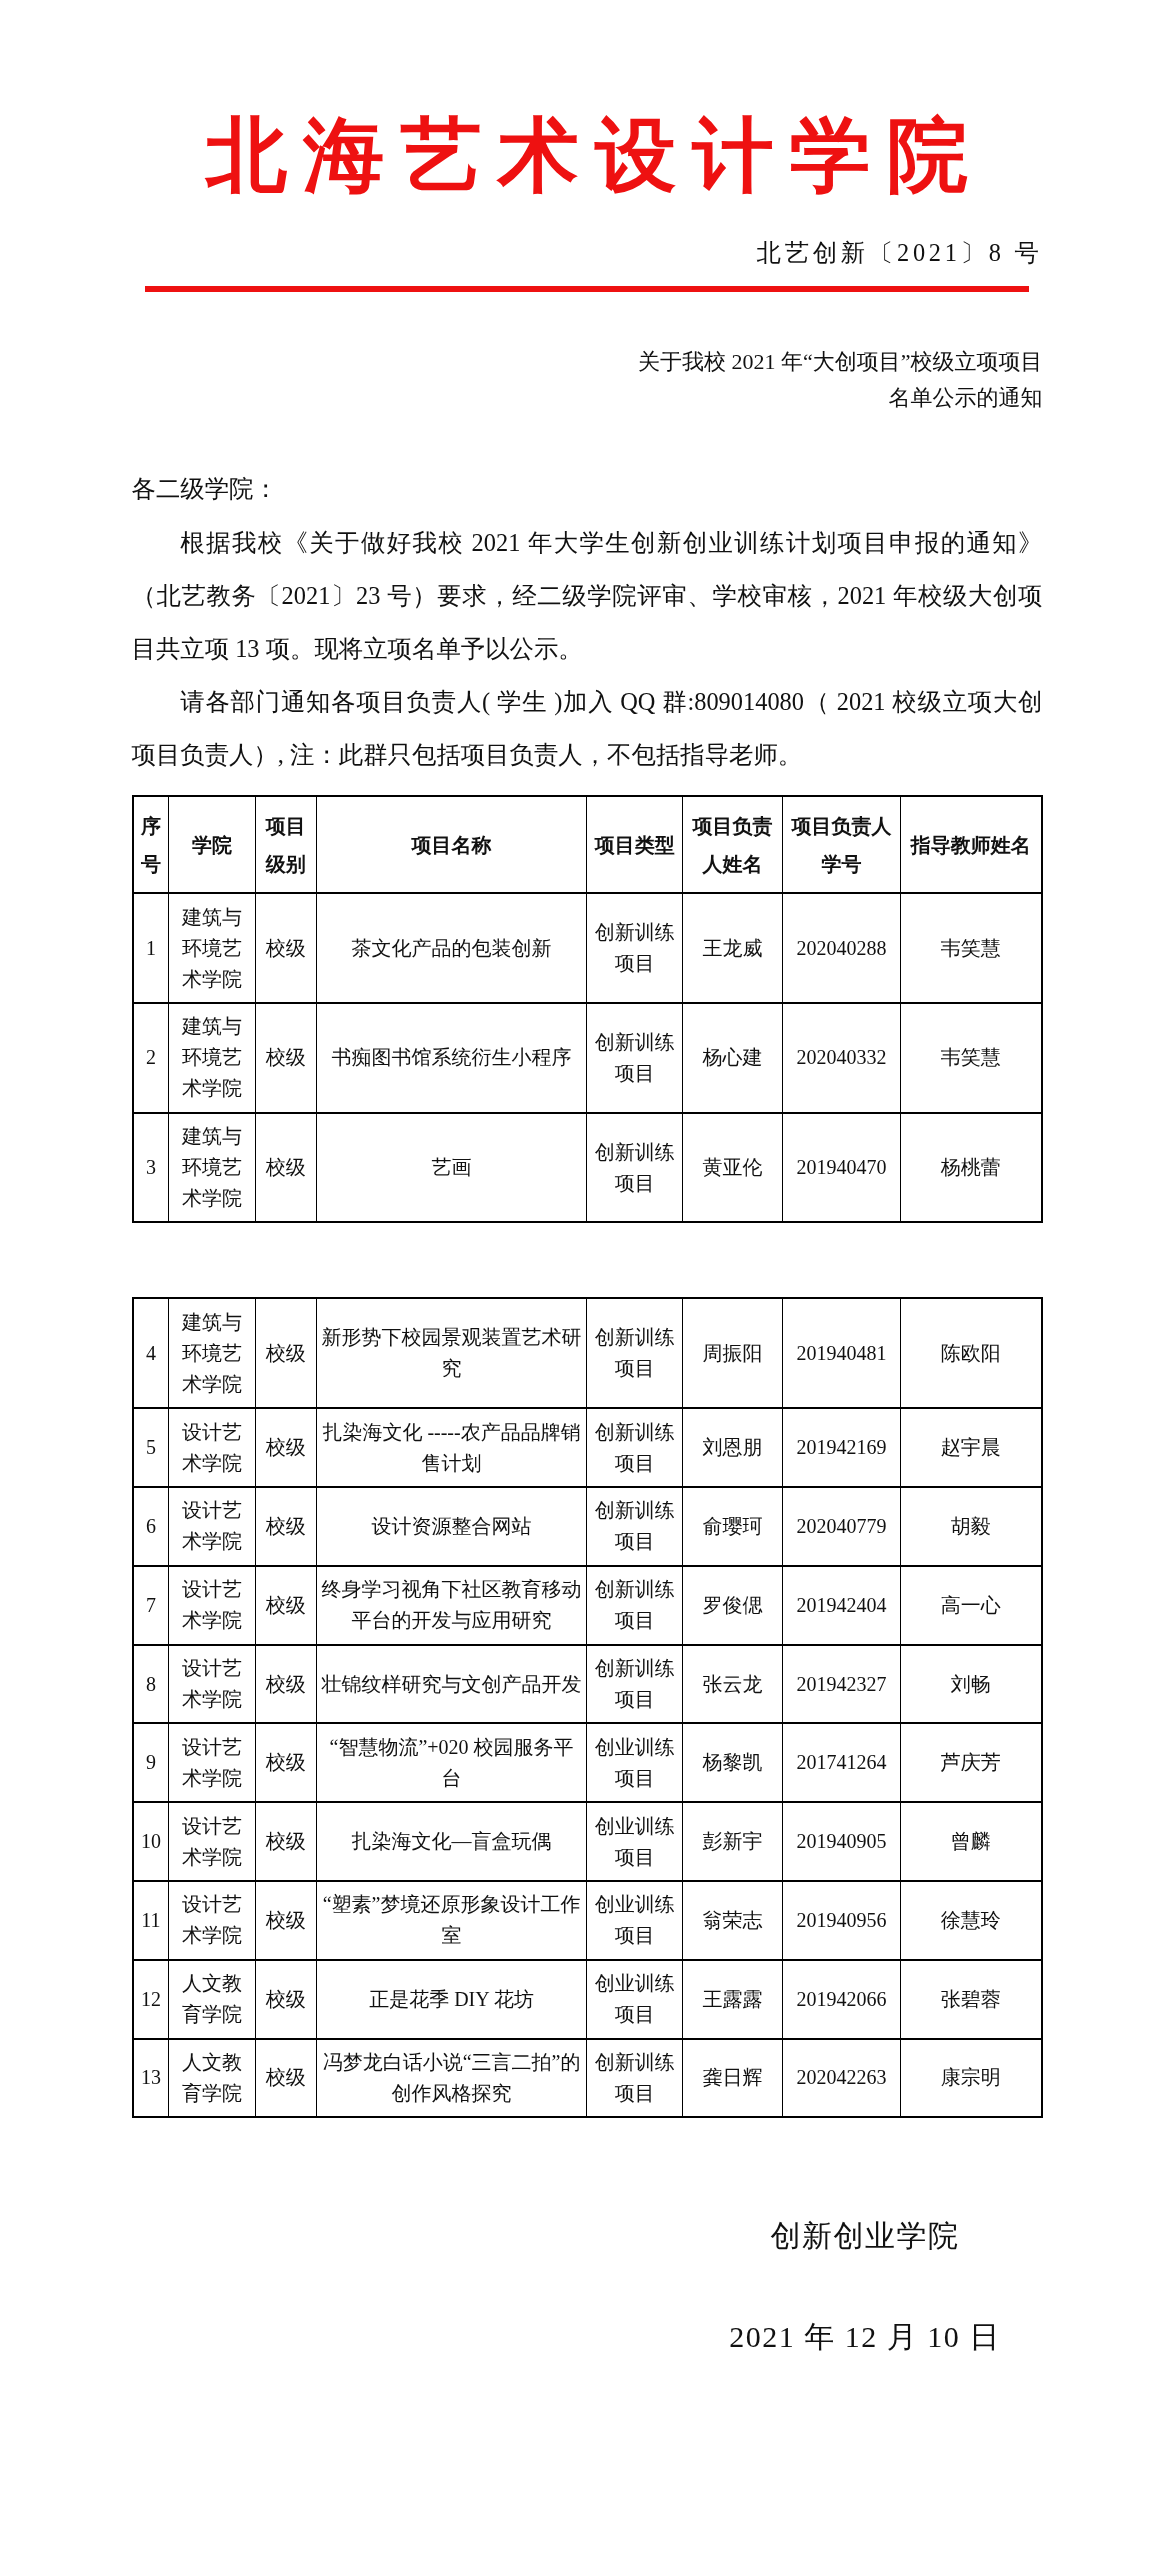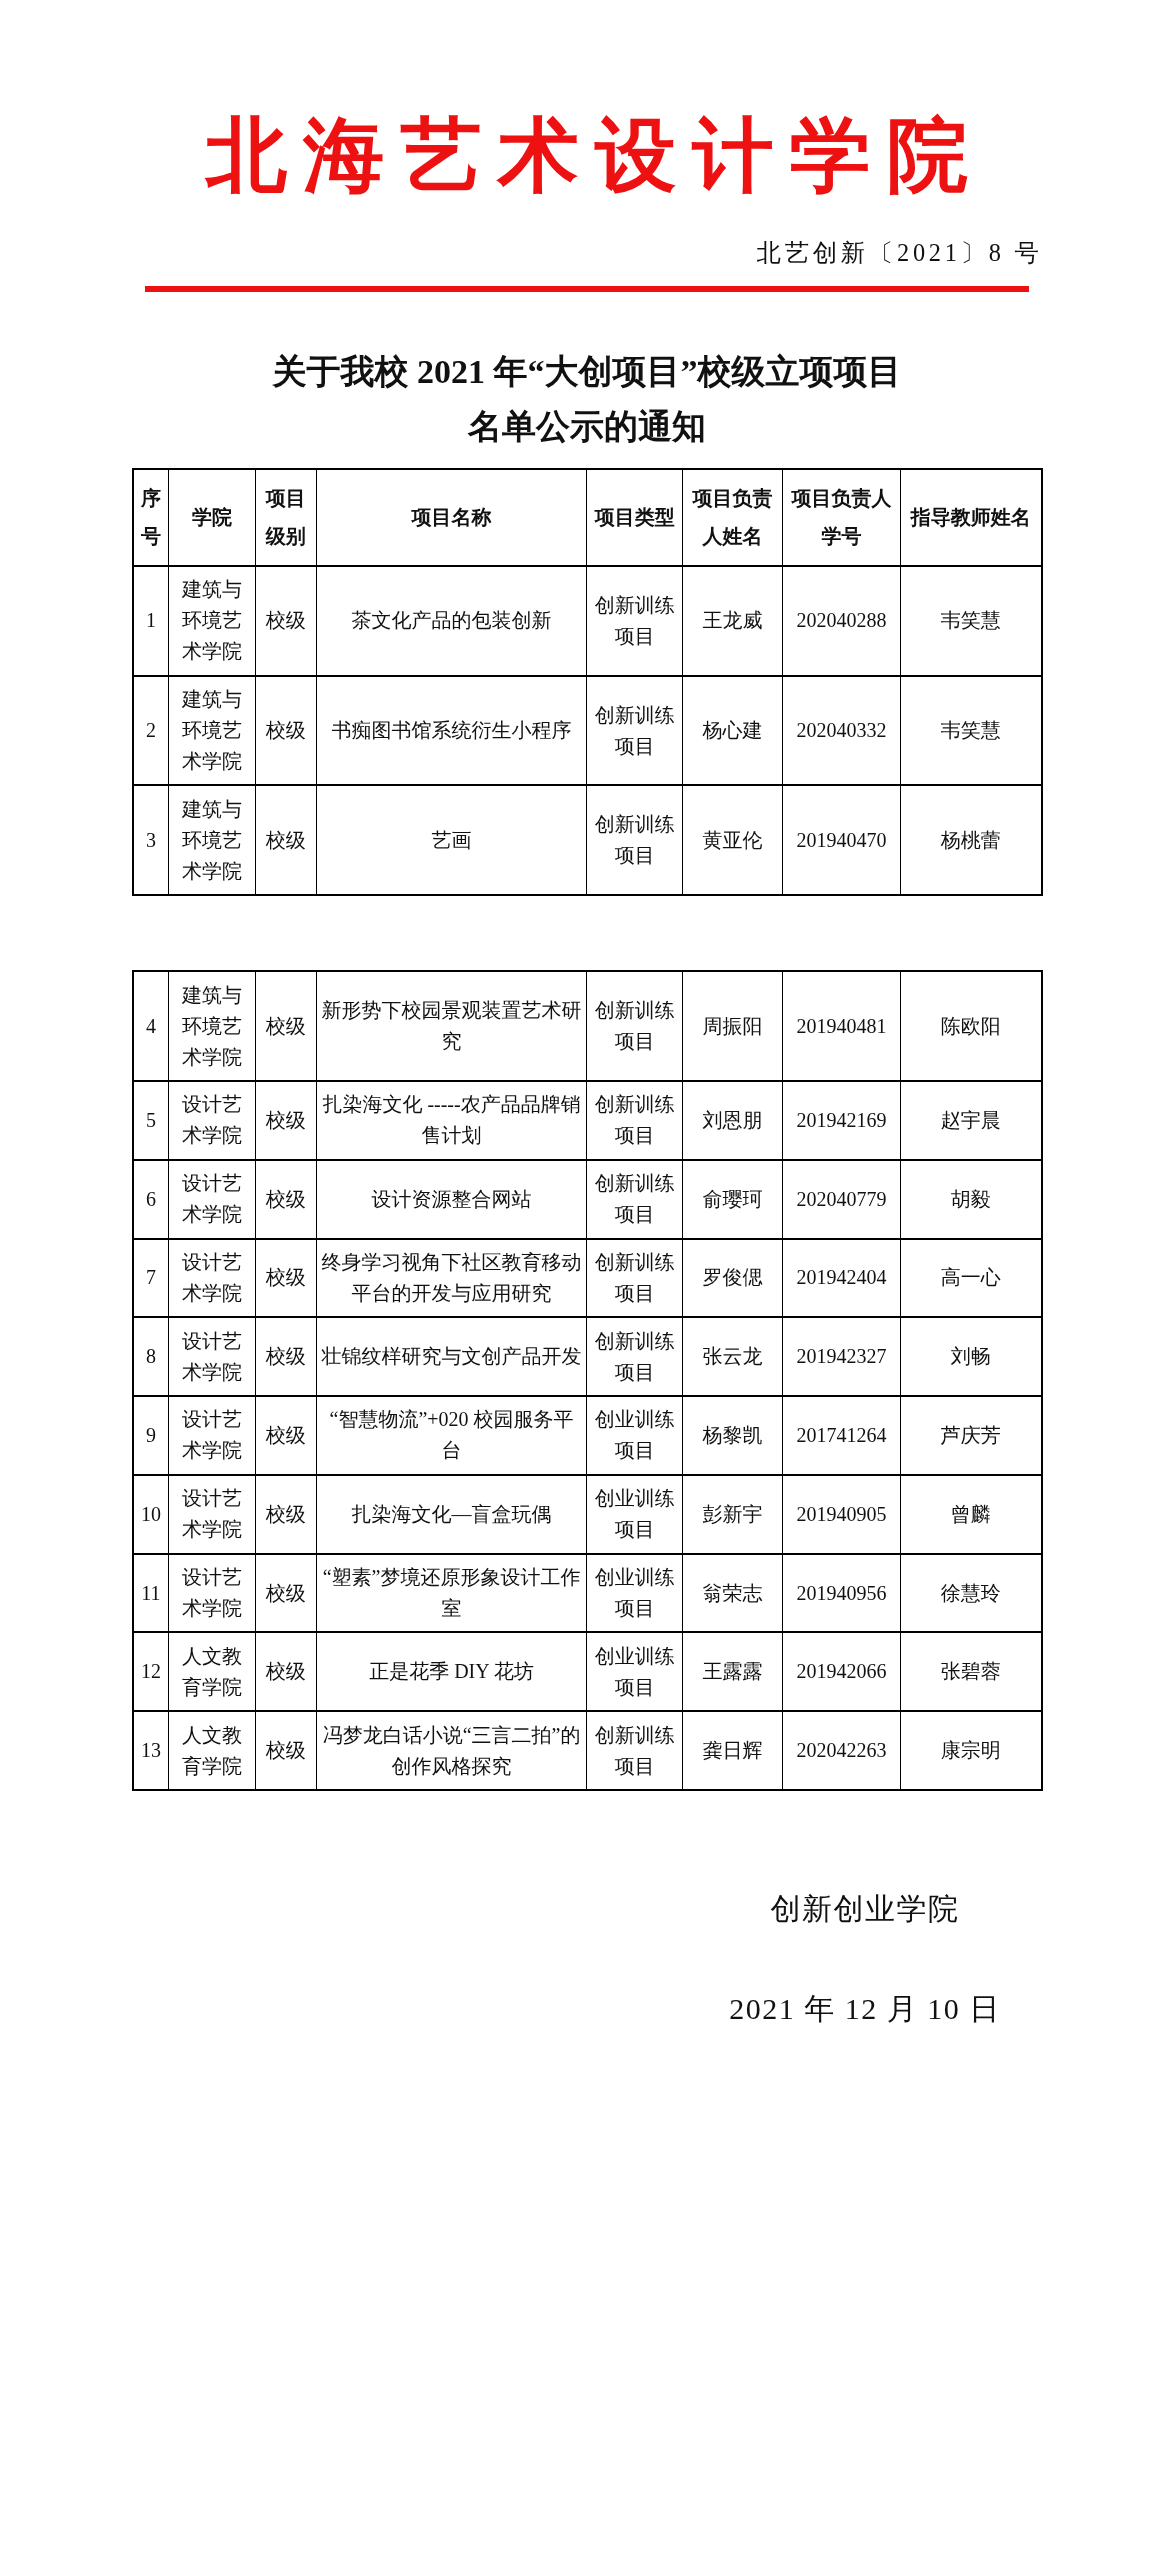--- a/index.html
+++ b/index.html
@@ -38,23 +38,23 @@
     line-height: 1.4;
   }
   .red-rule {
     margin: 15px auto 0 auto;
     width: 97%;
     height: 6.7px;
     background: var(--red);
   }
   .doc-title {
     margin-top: 52px;
-    text-align: center;
-    font-size: 34px;
-    font-weight: 700;
+    text-align: right;
+    font-size: 22px;
+    font-weight: 400;
     line-height: 1.62;
   }
   .doc-title .t-line { display: block; }
 
   .body-text {
     margin-top: 47px;
     font-size: 24.4px;
     line-height: 2.18;
     text-align: justify;
   }
@@ -122,20 +122,25 @@
 
     <div class="doc-number">北艺创新〔2021〕8 号</div>
 
     <div class="red-rule"></div>
 
     <h1 class="doc-title">
       <span class="t-line">关于我校 2021 年“大创项目”校级立项项目</span>
       <span class="t-line">名单公示的通知</span>
     </h1>
 
+    <div class="body-text">
+      <p class="salutation">各二级学院：</p>
+      <p class="para">根据我校《关于做好我校 2021 年大学生创新创业训练计划项目申报的通知》（北艺教务〔2021〕23 号）要求，经二级学院评审、学校审核，2021 年校级大创项目共立项 13 项。现将立项名单予以公示。</p>
+      <p class="para">请各部门通知各项目负责人( 学生 )加入 QQ 群:809014080（ 2021 校级立项大创项目负责人）, 注：此群只包括项目负责人，不包括指导老师。</p>
+    </div>
 
 
     <table class="tbl tbl1">
       <colgroup>
         <col class="c-no">
           <col class="c-college">
           <col class="c-level">
           <col class="c-name">
         <col class="c-type">
           <col class="c-leader">

